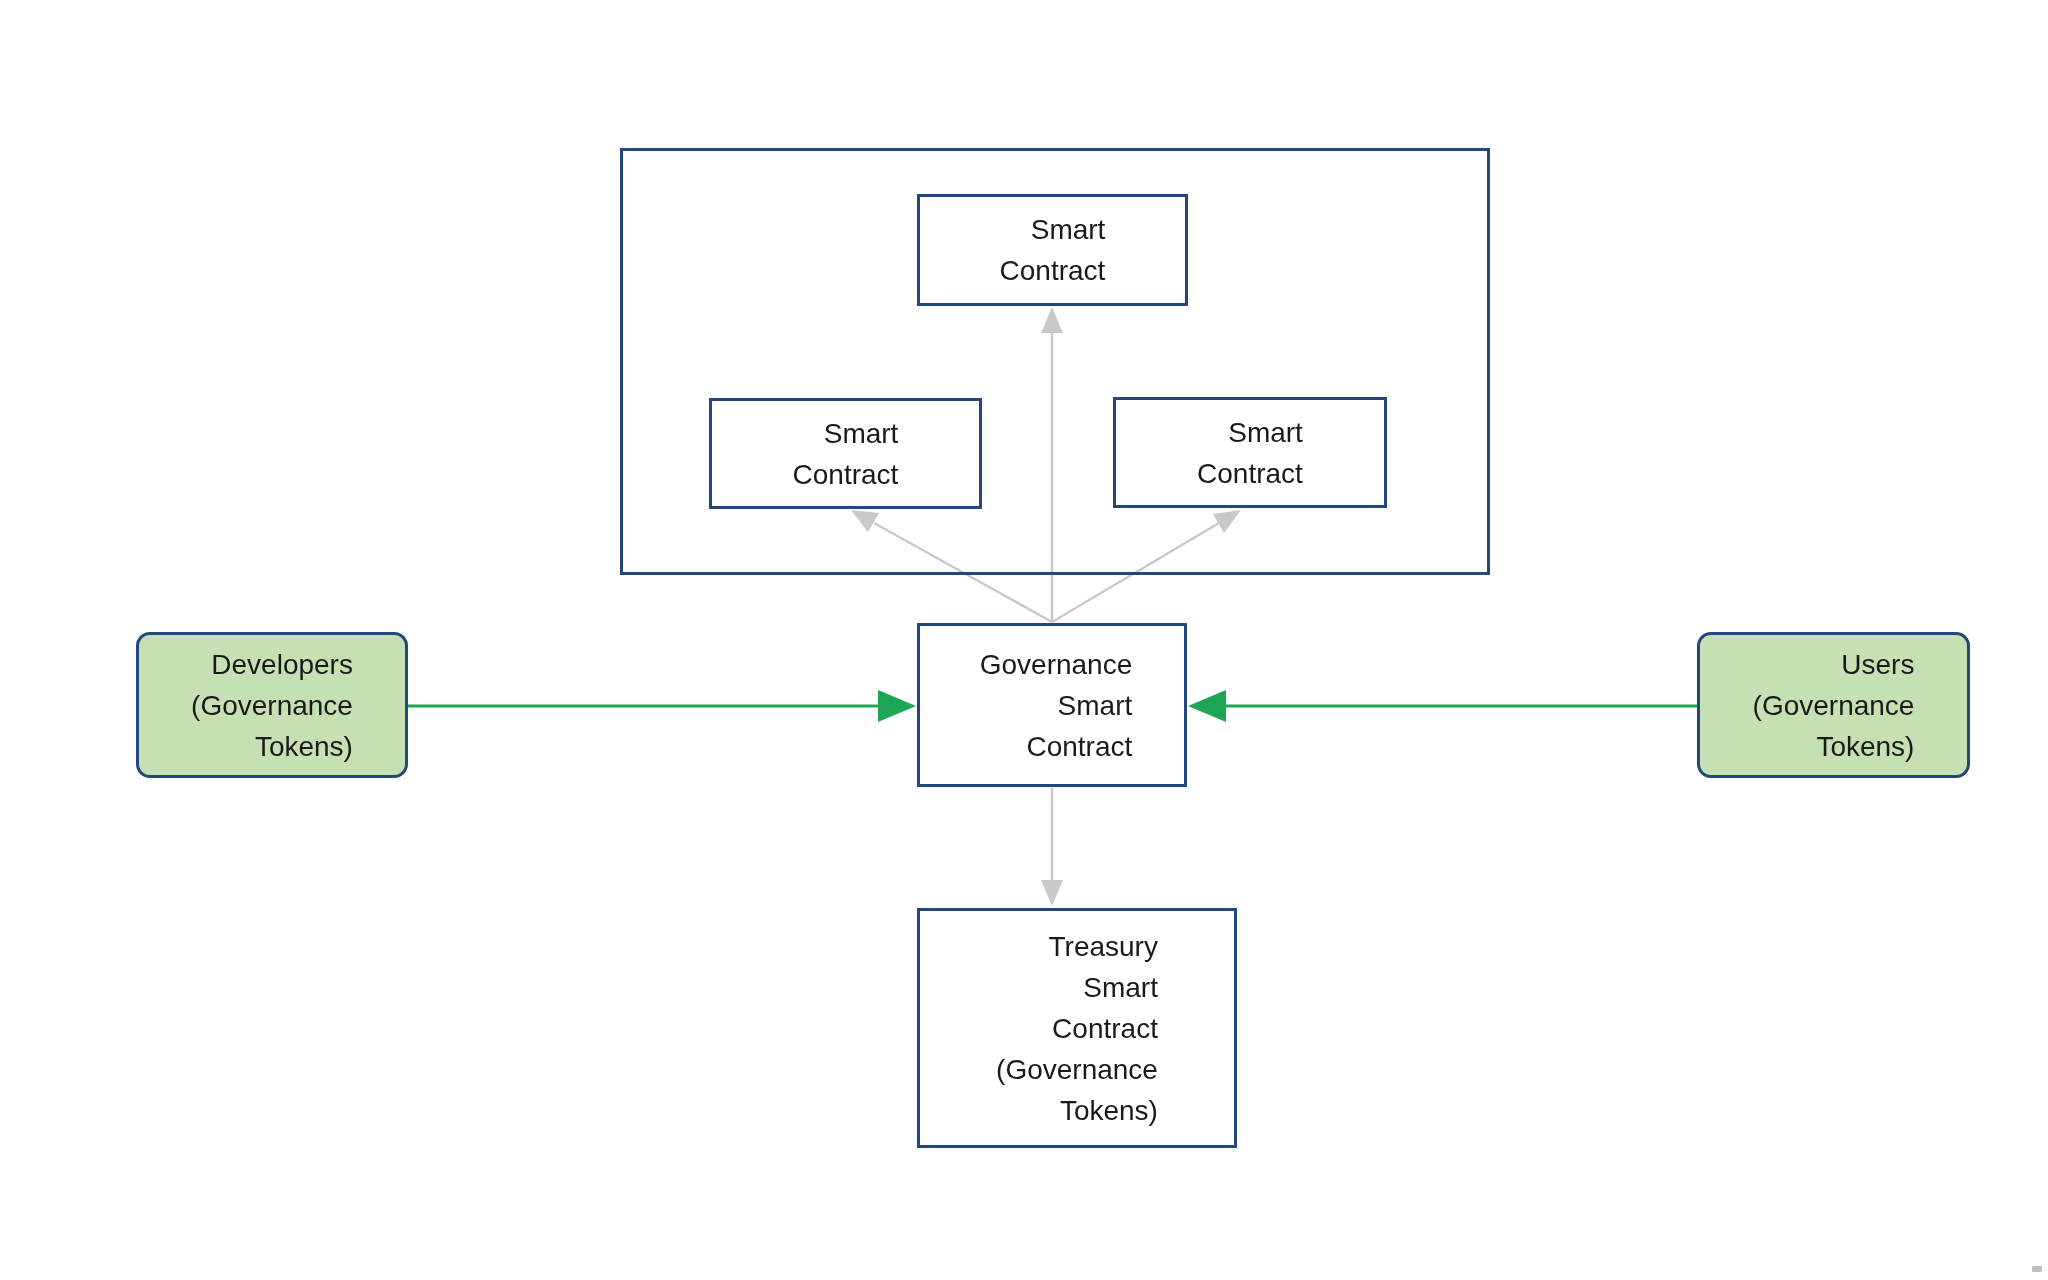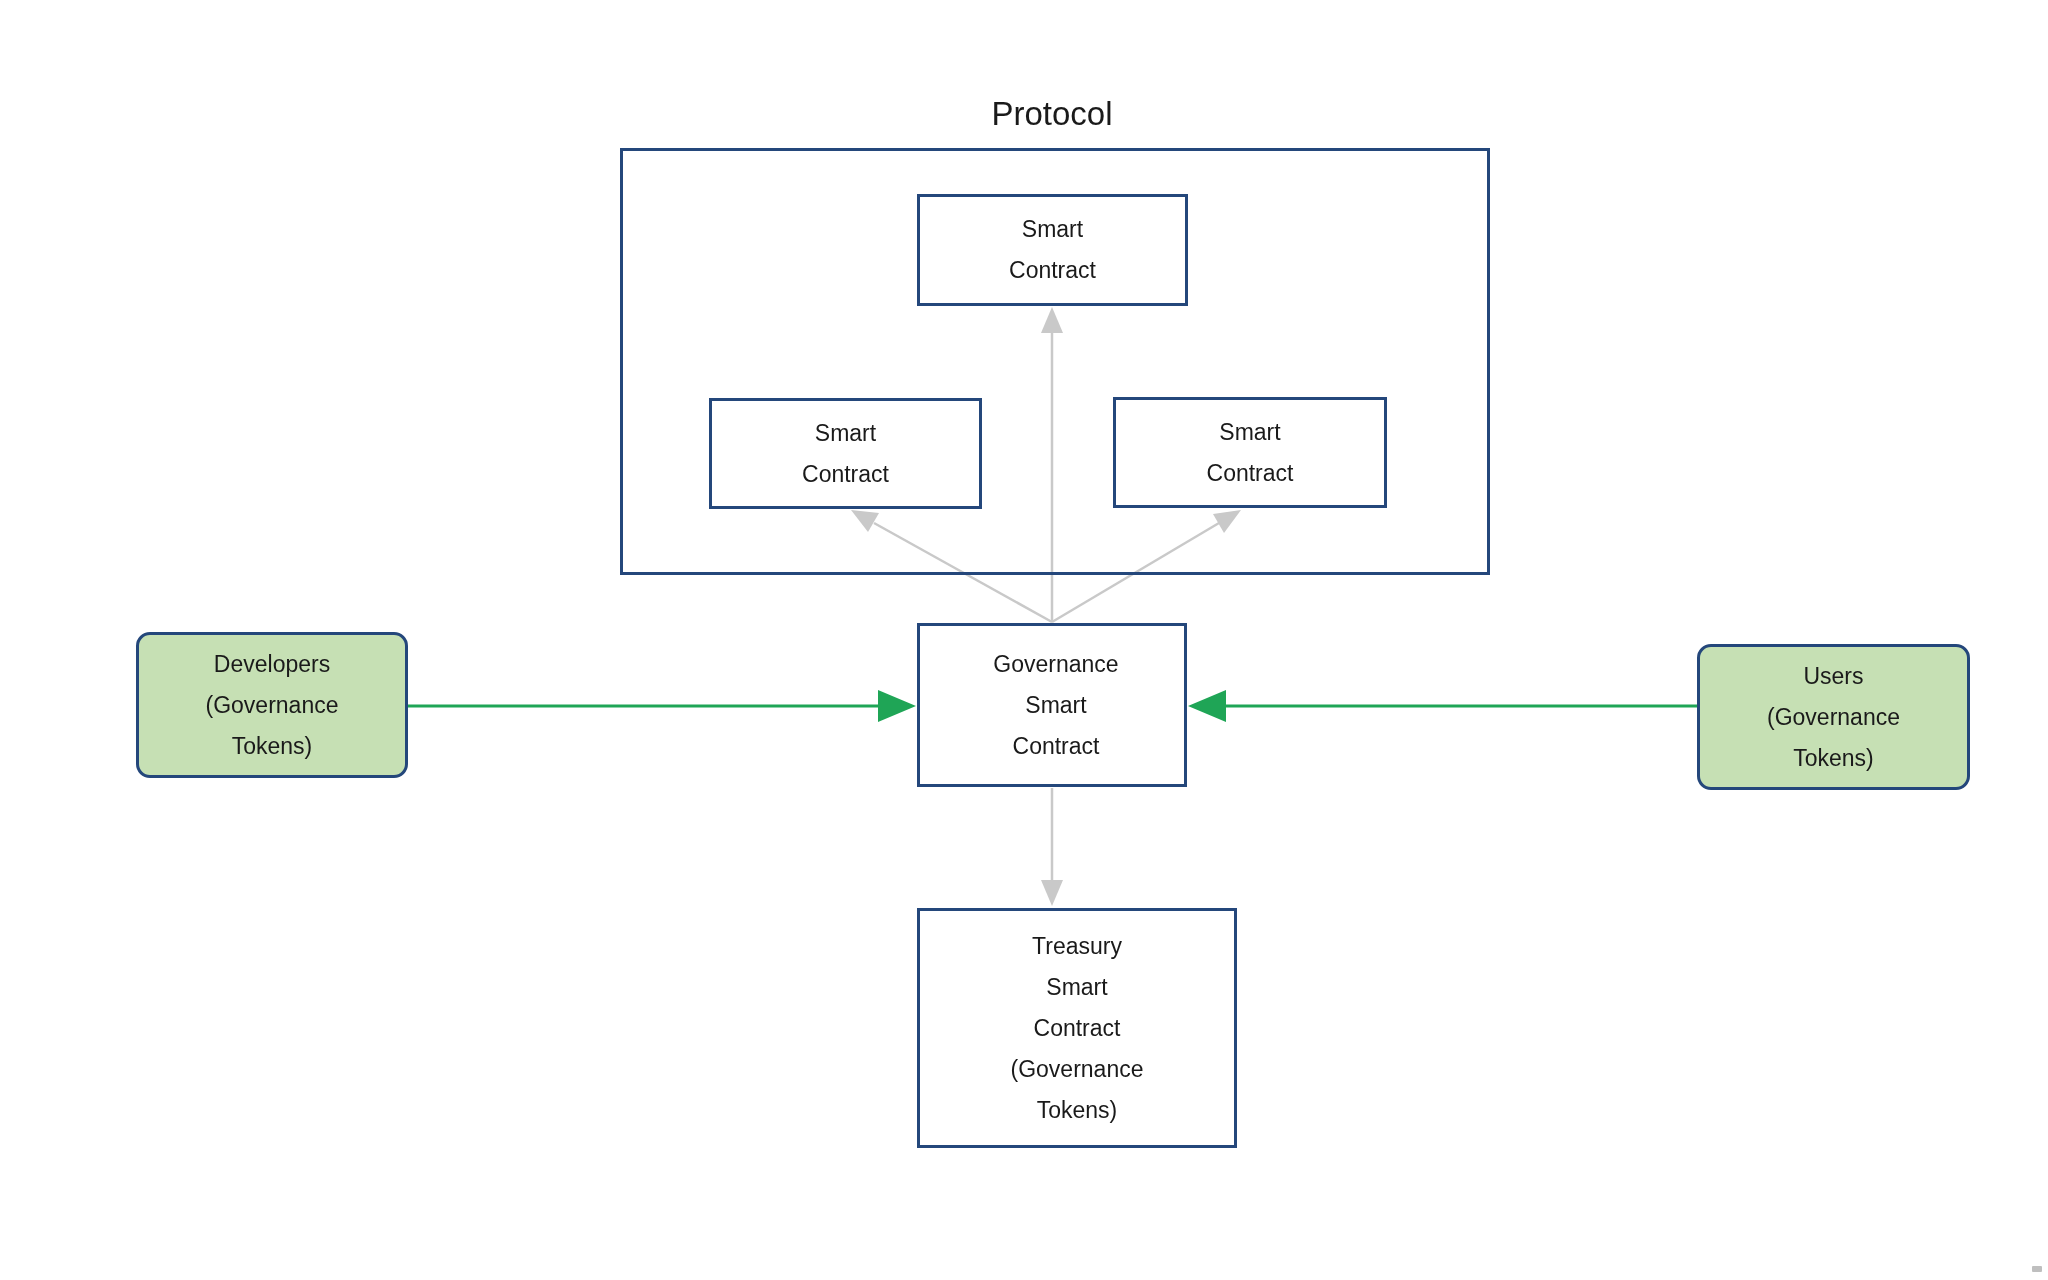--- a/index.html
+++ b/index.html
@@ -17,22 +17,22 @@
   }
   .edges-layer{
     position:absolute;left:0;top:0;width:2048px;height:1280px;z-index:0;
   }
   .node{
     position:absolute;
     box-sizing:border-box;
     border:3px solid var(--navy);
     background:#ffffff;
     display:flex;align-items:center;justify-content:center;
-    text-align:center;
-    font-size:23px;line-height:41px;
+    text-align:right;
+    font-size:28px;line-height:41px;
     color:var(--text);
     white-space:pre-line;
     z-index:1;
   }
   .node.green{background:var(--green-fill);border-radius:14px;}
   .group-box{
     position:absolute;
     box-sizing:border-box;
     border:3px solid var(--navy);
     background:transparent;
@@ -47,21 +47,21 @@
   }
   
   #protocol-box{left:620px;top:148px;width:870px;height:427px;}
   #protocol-label{left:920px;top:92px;width:264px;height:44px;}
   #sc-top{left:917px;top:194px;width:271px;height:112px;}
   #sc-left{left:709px;top:398px;width:273px;height:111px;}
   #sc-right{left:1113px;top:397px;width:274px;height:111px;}
   #governance{left:917px;top:623px;width:270px;height:164px;padding-left:8px;}
   #treasury{left:917px;top:908px;width:320px;height:240px;}
   #developers{left:136px;top:632px;width:272px;height:146px;}
-  #users{left:1697px;top:632px;width:273px;height:146px;margin-top:12px;}
+  #users{left:1697px;top:632px;width:273px;height:146px;}
   #corner-artifact{
     position:absolute;left:2032px;top:1266px;width:10px;height:6px;
     background:#8a8a8a;opacity:.55;border-radius:1px;z-index:1;
   }
 </style>
 </head>
 <body>
 
 <div class="canvas">
 
@@ -79,21 +79,20 @@
     <line x1="1052" y1="788" x2="1052" y2="881" stroke-width="2.5" stroke="#c9c9c9"></line>
     <polygon points="1052,906 1041,880 1063,880" fill="#c9c9c9"></polygon>
 
     <line x1="408" y1="706" x2="879" y2="706" stroke-width="3" stroke="#1fa556"></line>
     <polygon points="916,706 878,690 878,722" fill="#1fa556"></polygon>
 
     <line x1="1697" y1="706" x2="1225" y2="706" stroke-width="3" stroke="#1fa556"></line>
     <polygon points="1188,706 1226,690 1226,722" fill="#1fa556"></polygon>
   </svg>
 
-  <div class="group-label" id="protocol-label">Protocol</div>
   <div class="group-box" id="protocol-box"></div>
 
   <div class="node" id="sc-top">Smart
 Contract</div>
 
   <div class="node" id="sc-left">Smart
 Contract</div>
 
   <div class="node" id="sc-right">Smart
 Contract</div>

